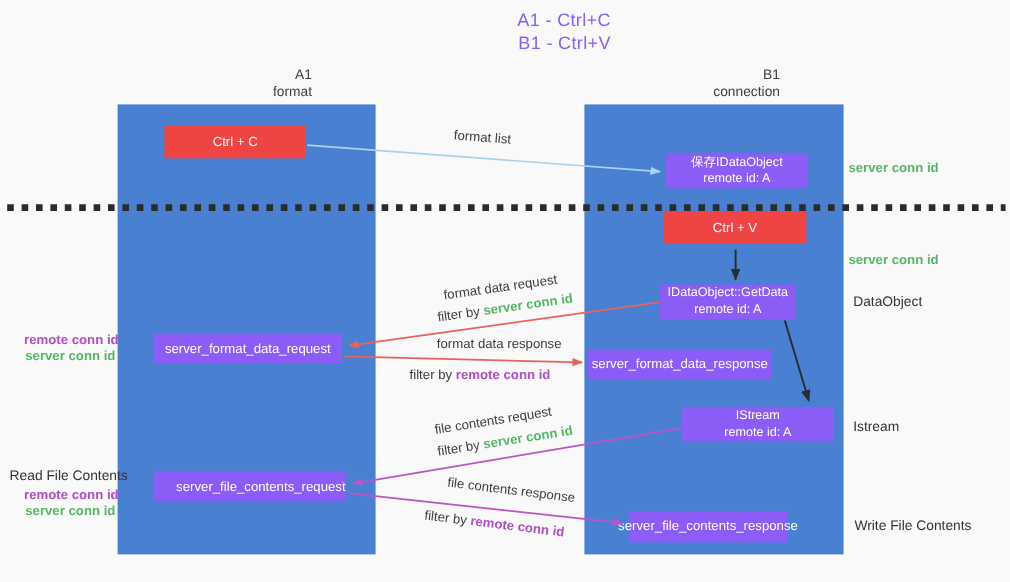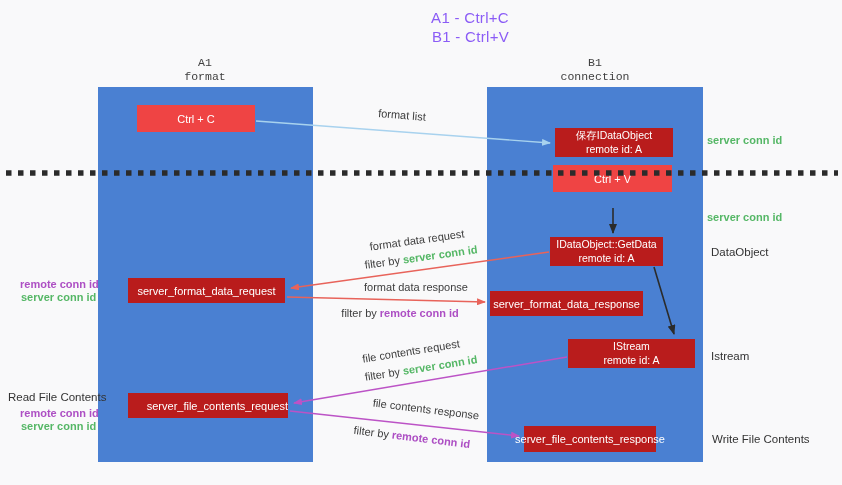--- a/index.html
+++ b/index.html
@@ -10,32 +10,32 @@
     font-family:"Liberation Sans","DejaVu Sans",sans-serif;
     overflow:hidden;
   }
   .stage { position:absolute; left:0; top:0; width:842px; height:485px; }
 
   .title {
     position:absolute; left:309px; top:8px; width:200px;
     text-align:right; color:#8b5cf6; font-size:15px; line-height:1.28; letter-spacing:.3px;
   }
   .lane-header {
-    position:absolute; width:110px; text-align:center;
-    color:#404040; font-size:11.5px; line-height:1.25;font-family:Liberation Mono, monospace;
+    position:absolute; width:110px; text-align:right;
+    color:#404040; font-size:11.5px; line-height:1.25;
   }
   .lane { position:absolute; background:#4a80d2; }
 
   .node {
     position:absolute; display:flex; flex-direction:column;
     align-items:center; justify-content:center;
     color:#fff; text-align:center; white-space:nowrap;
   }
   .green-box { background:#ef4444; font-size:11px; }
-  .orange-box { background:#b91c1c; font-size:11px; }
+  .orange-box { background:#8b5cf6; font-size:11px; }
   .two-line { line-height:1.3; font-size:10.5px; }
 
   .alabel {
     position:absolute; font-size:11px; color:#3d3d3d;
     white-space:nowrap; transform-origin:center;
   }
   .green-t  { color:#55b766; font-weight:bold; }
   .purple-t { color:#ad4fc4; font-weight:bold; }
   .side { position:absolute; font-size:11px; white-space:nowrap; }
   .side-black { color:#333; font-size:11.5px; }
@@ -66,21 +66,21 @@
 
   <div class="node green-box" style="left:137px; top:105px; width:118px; height:27px;">
     <span>Ctrl + C</span>
   </div>
 
   <div class="node orange-box two-line" style="left:555px; top:128px; width:118px; height:29px;">
     <span>保存IDataObject</span>
     <span>remote id: A</span>
   </div>
 
-  <div class="node green-box" style="left:553px; top:165px; width:119px; height:27px;">
+  <div class="node green-box" style="left:553px; top:176px; width:119px; height:27px;">
     <span>Ctrl + V</span>
   </div>
 
   <div class="node orange-box two-line" style="left:550px; top:237px; width:113px; height:29px;">
     <span>IDataObject::GetData</span>
     <span>remote id: A</span>
   </div>
 
   <div class="node orange-box" style="left:490px; top:291px; width:153px; height:25px;">
     <span>server_format_data_response</span>

